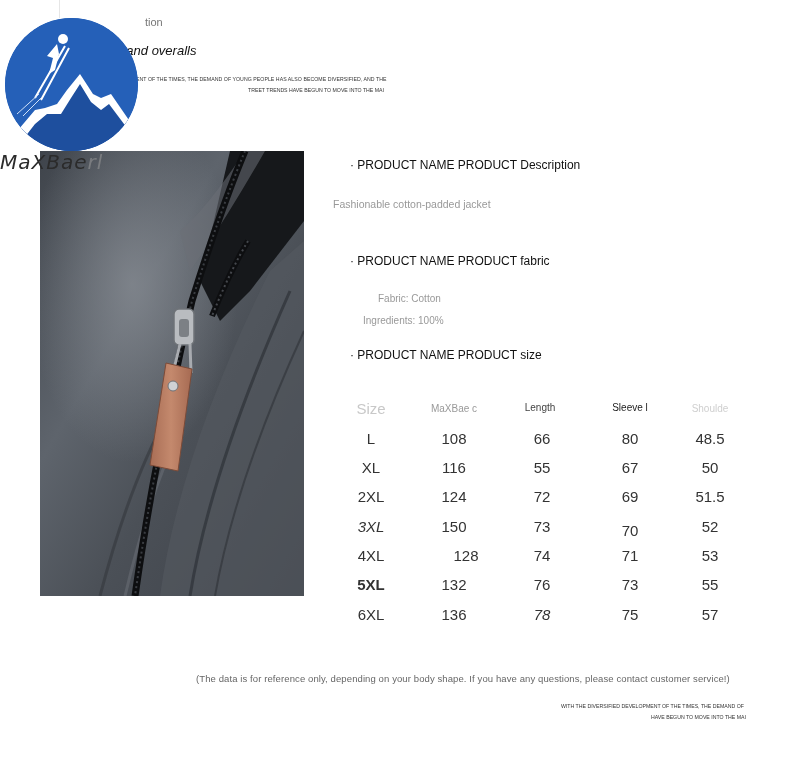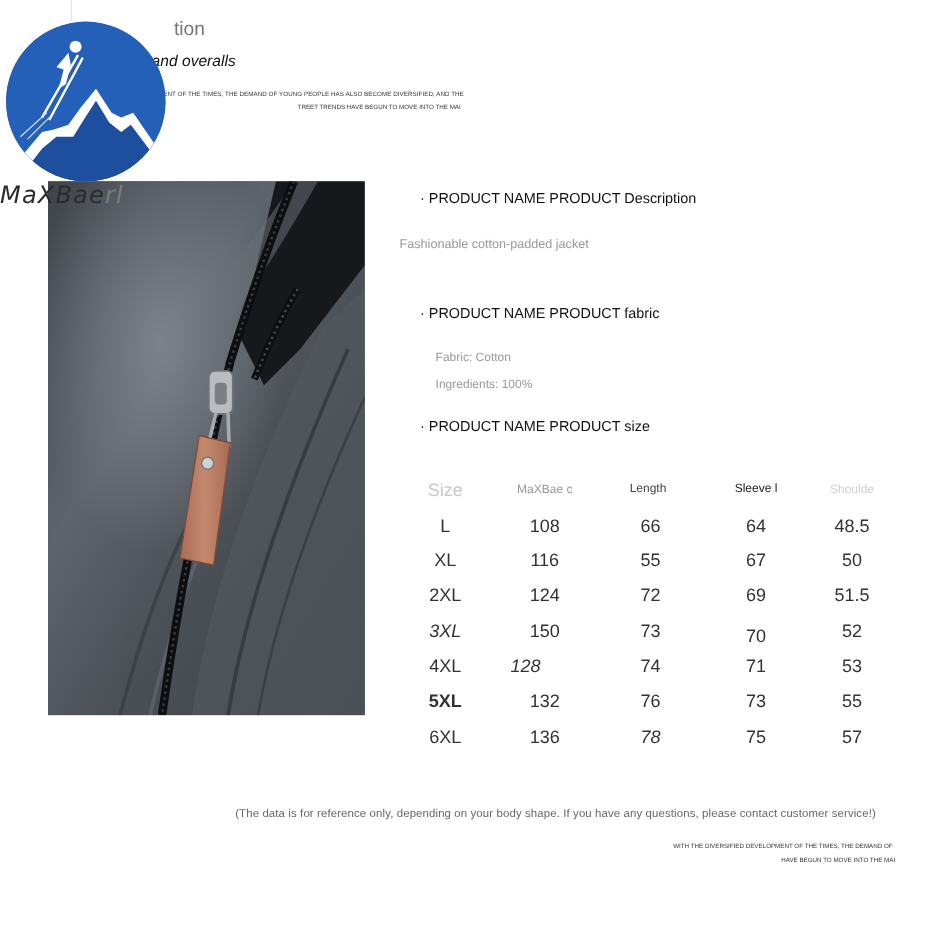--- a/index.html
+++ b/index.html
@@ -5,21 +5,21 @@
   html, body { margin: 0; padding: 0; }
   body {
     width: 790px; height: 782px; position: relative; overflow: hidden;
     background: #ffffff;
     font-family: "Liberation Sans", sans-serif;
     color: #222;
   }
   .abs { position: absolute; }
 
   
-  .hdr-tion { left: 124px; top: 16px; font-size: 16px; color: #777; padding-left: 21px; }
+  .hdr-tion { left: 124px; top: 16px; font-size: 11px; color: #777; padding-left: 21px; }
   .hdr-brand { left: 122px; top: 43px; font-size: 13px; font-style: italic; color: #111; }
   .hdr-caps1 { left: 136px; top: 76px; font-size: 5.2px; color: #333; letter-spacing: 0.05px; white-space: nowrap; }
   .hdr-caps2 { left: 248px; top: 87px; font-size: 5.2px; color: #333; white-space: nowrap; }
   .vline { left: 59px; top: 0; width: 1px; height: 18px; background: #e6e6e6; }
 
   
   .logo { left: 5px; top: 18px; width: 133px; height: 133px; border-radius: 50%; background: #2560b8; overflow: hidden; }
   .logo svg { width: 133px; height: 133px; display: block; }
   .brand-word { left: 0; top: 150px; font-size: 20px; font-style: italic; font-weight: normal; color: #2b2b2b; letter-spacing: 1px; z-index: 3; font-family: "DejaVu Sans", sans-serif; }
   .brand-word .faded { color: #9a9a9a; opacity: .55; }
@@ -117,37 +117,37 @@
   </svg>
 </div>
 <div class="abs brand-word">
   <span>MaXBae</span><span class="faded">rl</span>
 </div>
 
 <div class="abs sec" style="left:350px; top:158px;">· PRODUCT NAME PRODUCT Description</div>
 <div class="abs sub" style="left:333px; top:198px;">Fashionable cotton-padded jacket</div>
 
 <div class="abs sec" style="left:350px; top:254px;">· PRODUCT NAME PRODUCT fabric</div>
-<div class="abs sub-sm" style="left:363px; top:293px;">Fabric: Cotton</div>
+<div class="abs sub-sm" style="left:378px; top:293px;">Fabric: Cotton</div>
 <div class="abs sub-sm" style="left:363px; top:315px;">Ingredients: 100%</div>
 
 <div class="abs sec" style="left:350px; top:348px;">· PRODUCT NAME PRODUCT size</div>
 
 <div class="abs tbl">
 
   <div class="th c0" style="left:6px; width:50px; top:4px;">Size</div>
   <div class="th c1" style="left:84px; width:60px; top:7px;">MaXBae c</div>
   <div class="th c2" style="left:170px; width:60px; top:6px;">Length</div>
   <div class="th c3" style="left:260px; width:60px; top:6px;">Sleeve l</div>
   <div class="th c4" style="left:340px; width:60px; top:7px;">Shoulde</div>
 
   <div class="td" style="left:6px; width:50px; top:34px;">L</div>
   <div class="td" style="left:84px; width:60px; top:34px;">108</div>
   <div class="td" style="left:172px; width:60px; top:34px;">66</div>
-  <div class="td" style="left:260px; width:60px; top:34px;">64</div>
+  <div class="td" style="left:260px; width:60px; top:34px;">80</div>
   <div class="td" style="left:340px; width:60px; top:34px;">48.5</div>
 
   <div class="td" style="left:6px; width:50px; top:63px;">XL</div>
   <div class="td" style="left:84px; width:60px; top:63px;">116</div>
   <div class="td" style="left:172px; width:60px; top:63px;">55</div>
   <div class="td" style="left:260px; width:60px; top:63px;">67</div>
   <div class="td" style="left:340px; width:60px; top:63px;">50</div>
 
   <div class="td" style="left:6px; width:50px; top:92px;">2XL</div>
   <div class="td" style="left:84px; width:60px; top:92px;">124</div>
@@ -155,21 +155,21 @@
   <div class="td" style="left:260px; width:60px; top:92px;">69</div>
   <div class="td" style="left:340px; width:60px; top:92px;">51.5</div>
 
   <div class="td" style="left:6px; width:50px; top:122px;font-style:italic;">3XL</div>
   <div class="td" style="left:84px; width:60px; top:122px;">150</div>
   <div class="td" style="left:172px; width:60px; top:122px;">73</div>
   <div class="td" style="left:260px; width:60px; top:126px;">70</div>
   <div class="td" style="left:340px; width:60px; top:122px;">52</div>
 
   <div class="td" style="left:6px; width:50px; top:151px;">4XL</div>
-  <div class="td" style="left:68px; width:60px; top:151px;font-style:italic;">128</div>
+  <div class="td" style="left:96px; width:60px; top:151px;">128</div>
   <div class="td" style="left:172px; width:60px; top:151px;">74</div>
   <div class="td" style="left:260px; width:60px; top:151px;">71</div>
   <div class="td" style="left:340px; width:60px; top:151px;">53</div>
 
   <div class="td" style="left:6px; width:50px; top:180px;font-weight:bold;">5XL</div>
   <div class="td" style="left:84px; width:60px; top:180px;">132</div>
   <div class="td" style="left:172px; width:60px; top:180px;">76</div>
   <div class="td" style="left:260px; width:60px; top:180px;">73</div>
   <div class="td" style="left:340px; width:60px; top:180px;">55</div>
 

